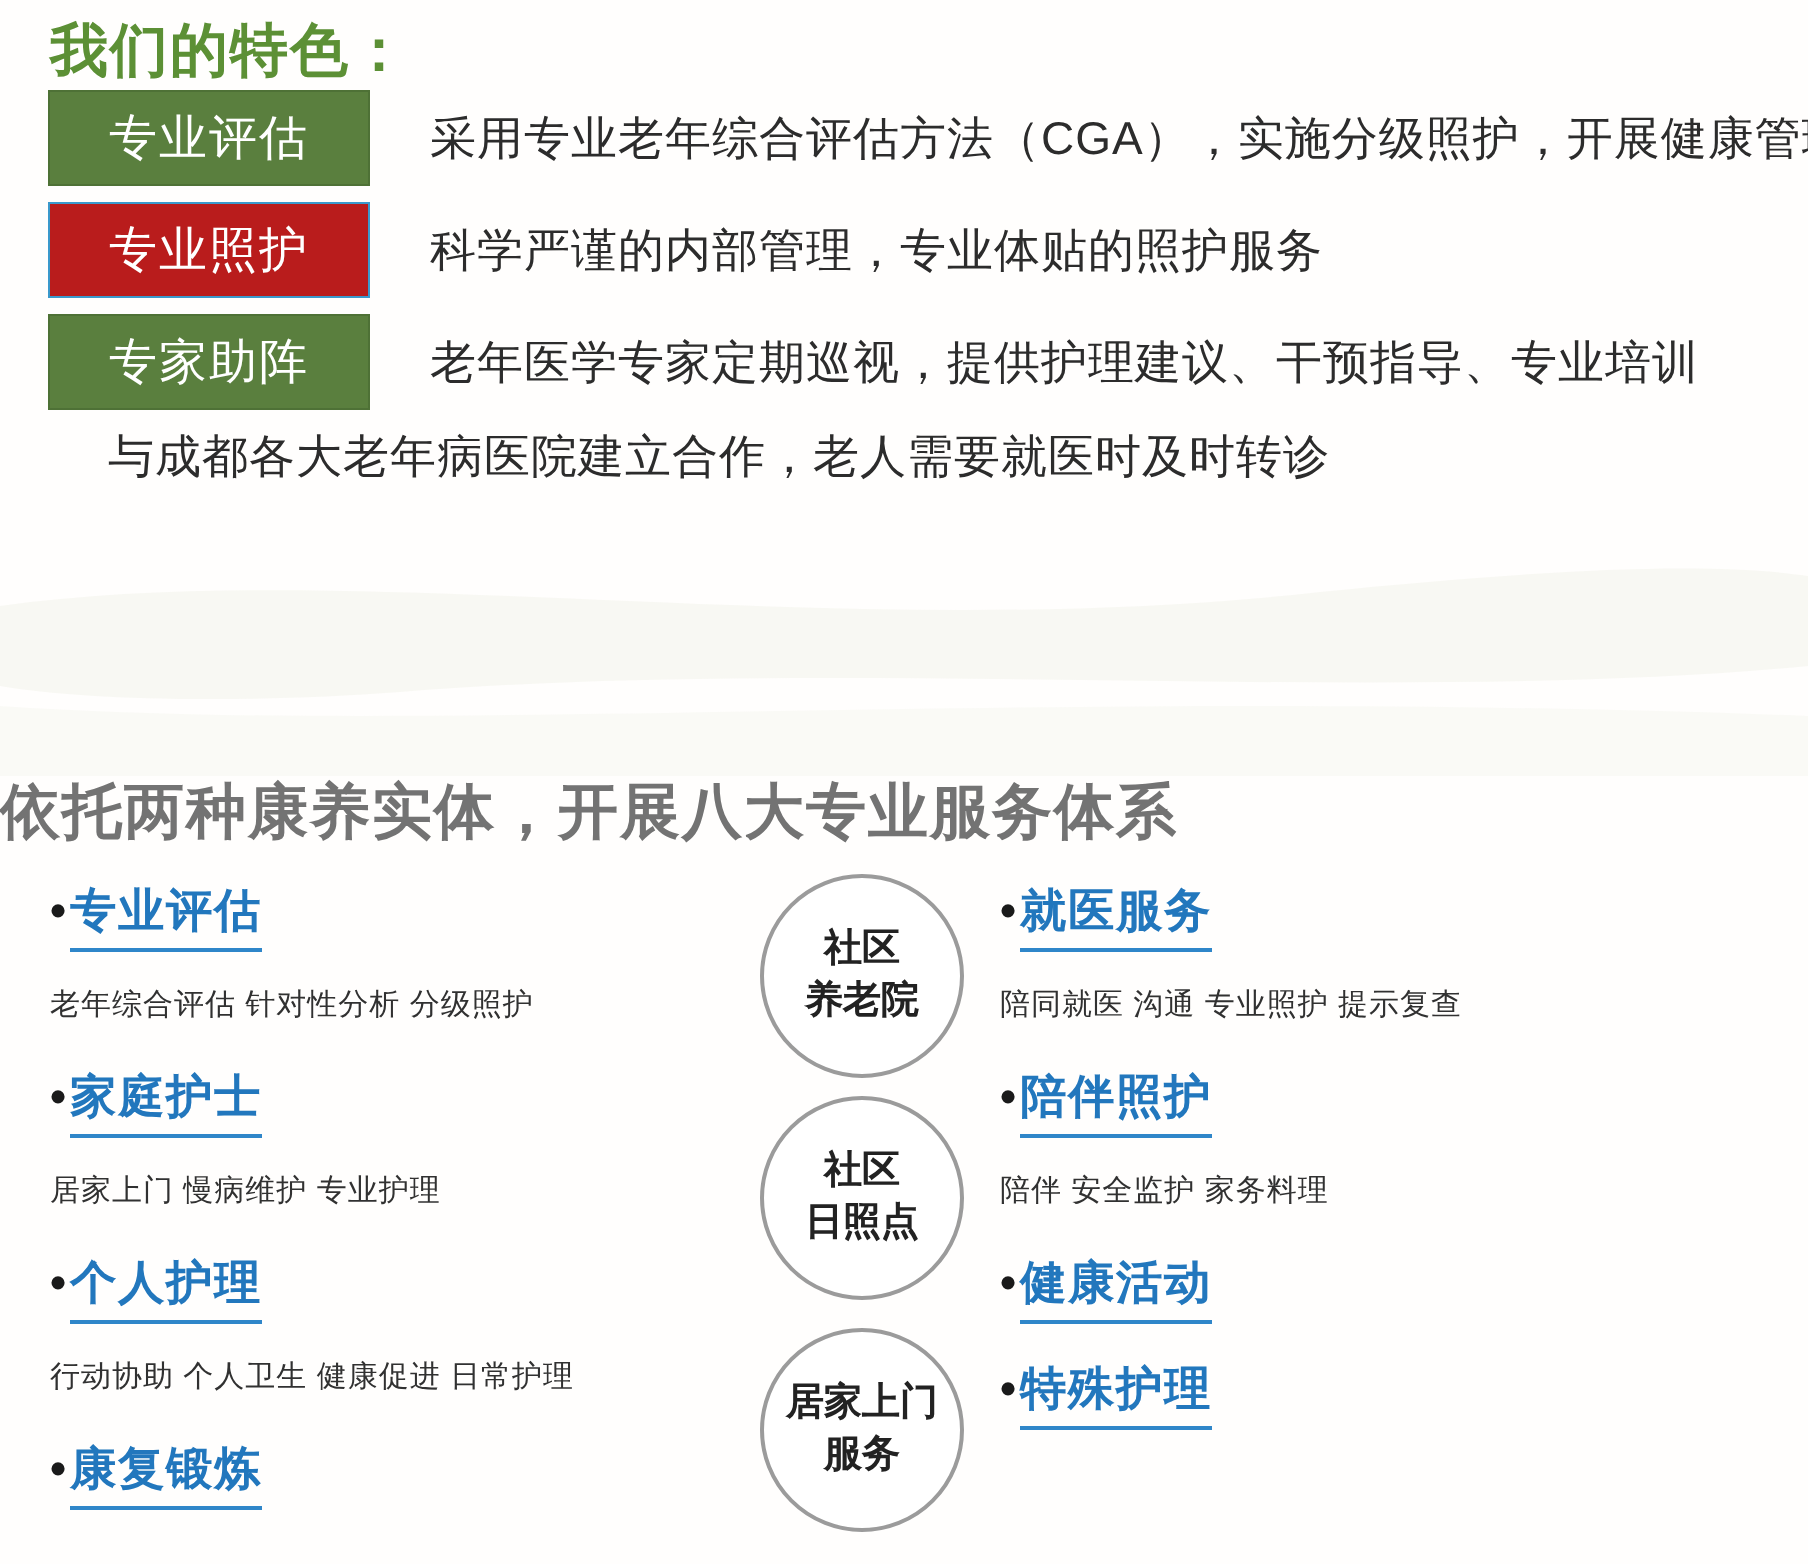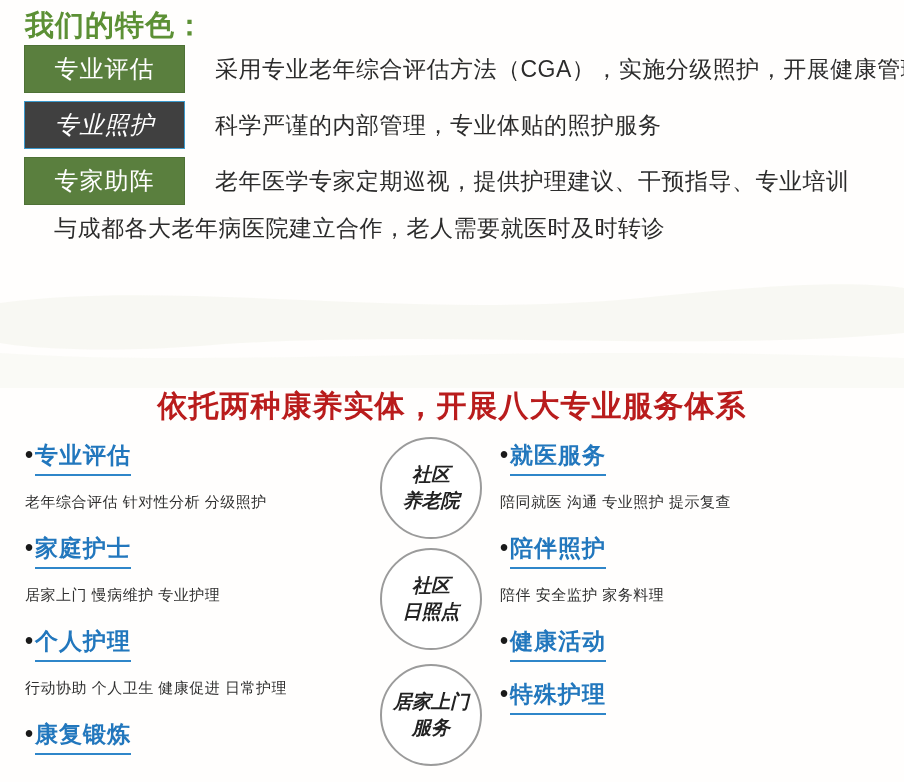--- a/index.html
+++ b/index.html
@@ -20,33 +20,33 @@
     text-align: center;
   }
   .feature-rows { position: absolute; left: 24px; top: 45px; }
   .feature-row { display: flex; align-items: center; margin-bottom: 8px; }
   .feature-badge {
     width: 161px; height: 48px; flex: 0 0 161px;
     display: flex; align-items: center; justify-content: center;
     color: #ffffff; font-size: 24px; letter-spacing: 1px;
   }
   .feature-badge.green { background: #5a7f3e; border: 1px solid #4e7136; }
-  .feature-badge.blue  { background: #404040; border: 1px solid #3a99cc; font-style: italic; }
+  .feature-badge.blue  { background: #b91c1c; border: 1px solid #3a99cc; }
   .feature-desc {
     margin-left: 30px; font-size: 23px; color: #2c2c2c;
     white-space: nowrap; letter-spacing: 0.5px;
   }
 
   
   .wave { position: absolute; left: 0; top: 258px; width: 904px; height: 130px; }
 
   
   .services-title {
     position: absolute; left: 0; top: 386px; width: 904px;
-    text-align: center; font-size: 30px; font-weight: bold; color: #b91c1c;
+    text-align: left; font-size: 30px; font-weight: bold; color: #737373;
     letter-spacing: 1px;
   }
   .col { position: absolute; top: 440px; }
   .col.left  { left: 25px;  width: 350px; }
   .col.right { left: 500px; width: 404px; }
   .svc-item { margin-bottom: 0; }
   .svc-head {
     display: inline-flex; align-items: baseline;
     margin-bottom: 17px;
   }
@@ -55,21 +55,21 @@
     font-size: 23px; font-weight: bold; color: #2277bd;
     border-bottom: 2px solid #2f86c9; padding-bottom: 3px;
     letter-spacing: 1px; cursor: pointer;
   }
   .svc-desc {
     font-size: 15px; color: #313131; margin-bottom: 21px;
     white-space: nowrap; letter-spacing: 0.5px;
   }
 
   
-  .entities { position: absolute; left: 380px; top: 437px; width: 105px; font-style: italic; }
+  .entities { position: absolute; left: 380px; top: 437px; width: 105px; }
   .entity-circle {
     width: 102px; height: 102px; border-radius: 50%;
     border: 2px solid #9b9b9b; background: #ffffff;
     display: flex; flex-direction: column; align-items: center; justify-content: center;
     font-size: 19px; font-weight: bold; color: #222222;
     line-height: 1.35; text-align: center;
   }
   .entity-circle.c1 { margin-bottom: 9px; }
   .entity-circle.c2 { margin-bottom: 14px; }
 </style>

